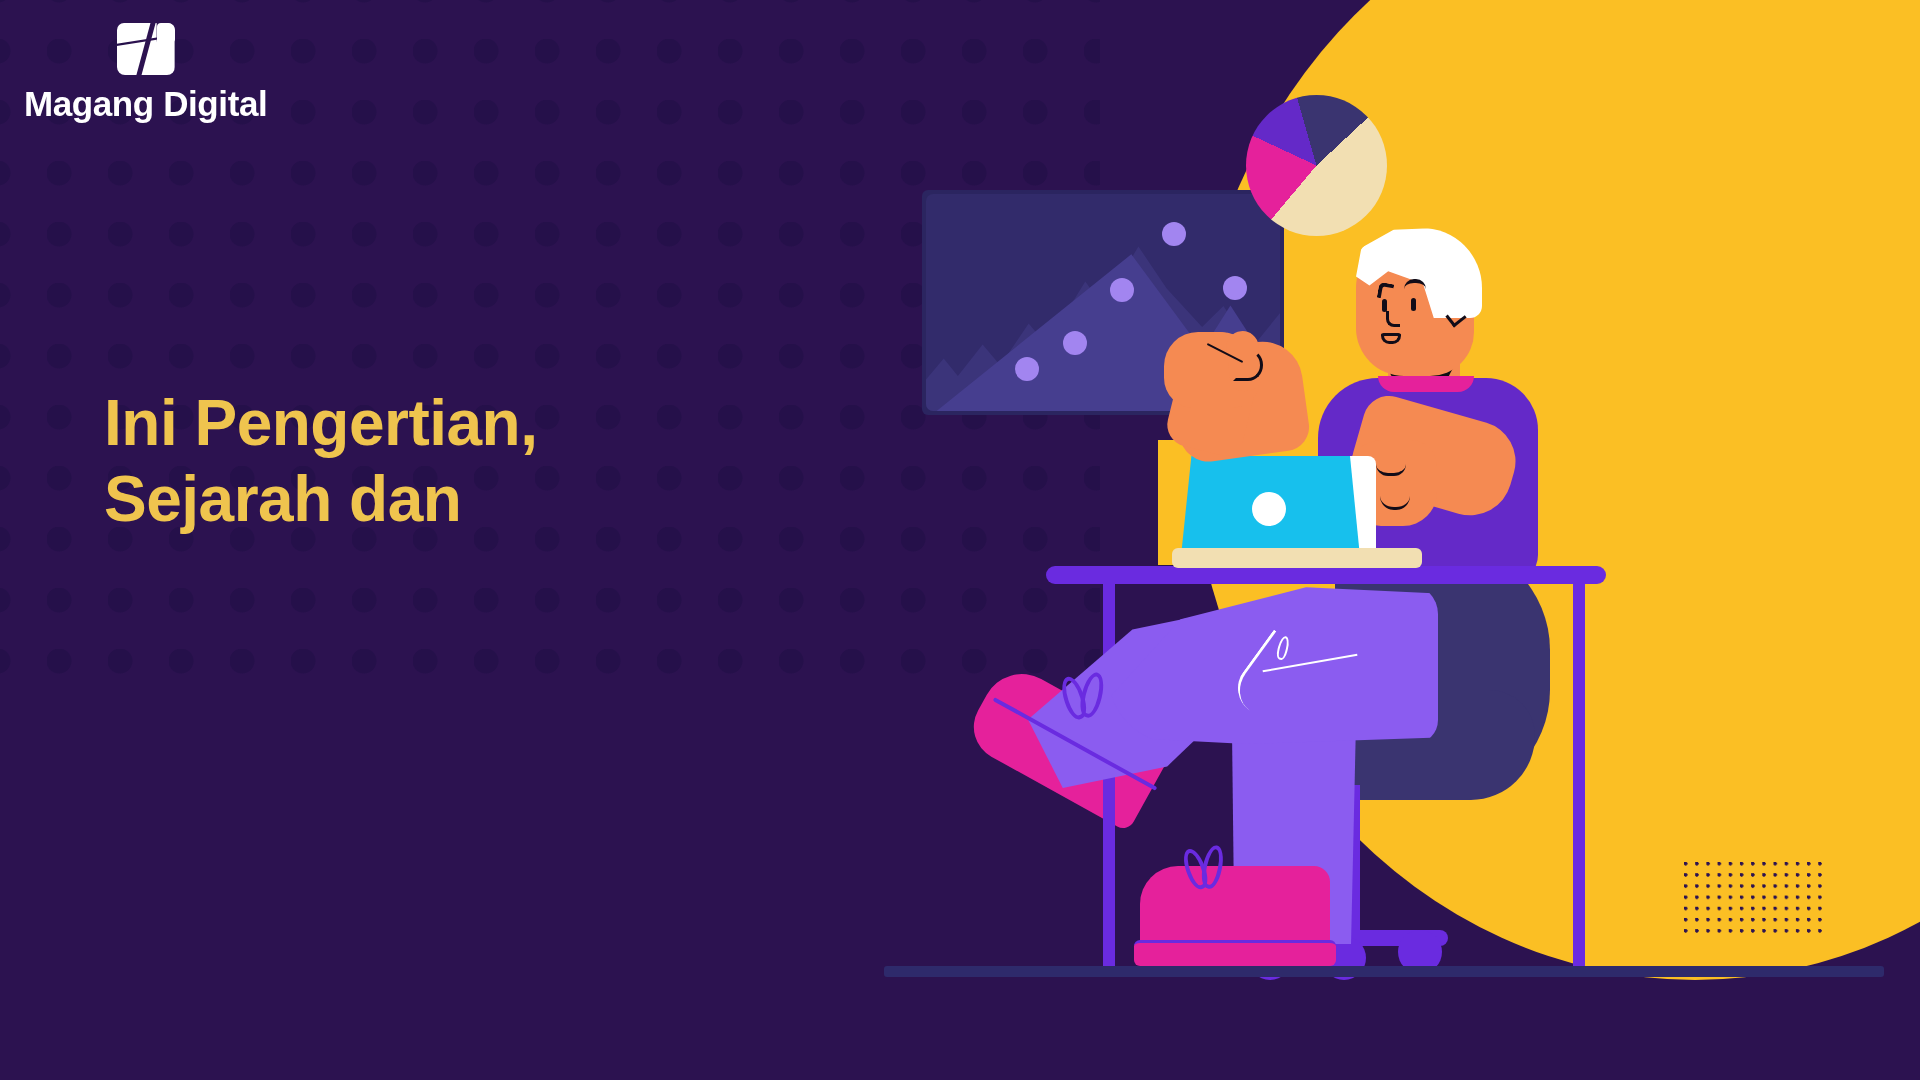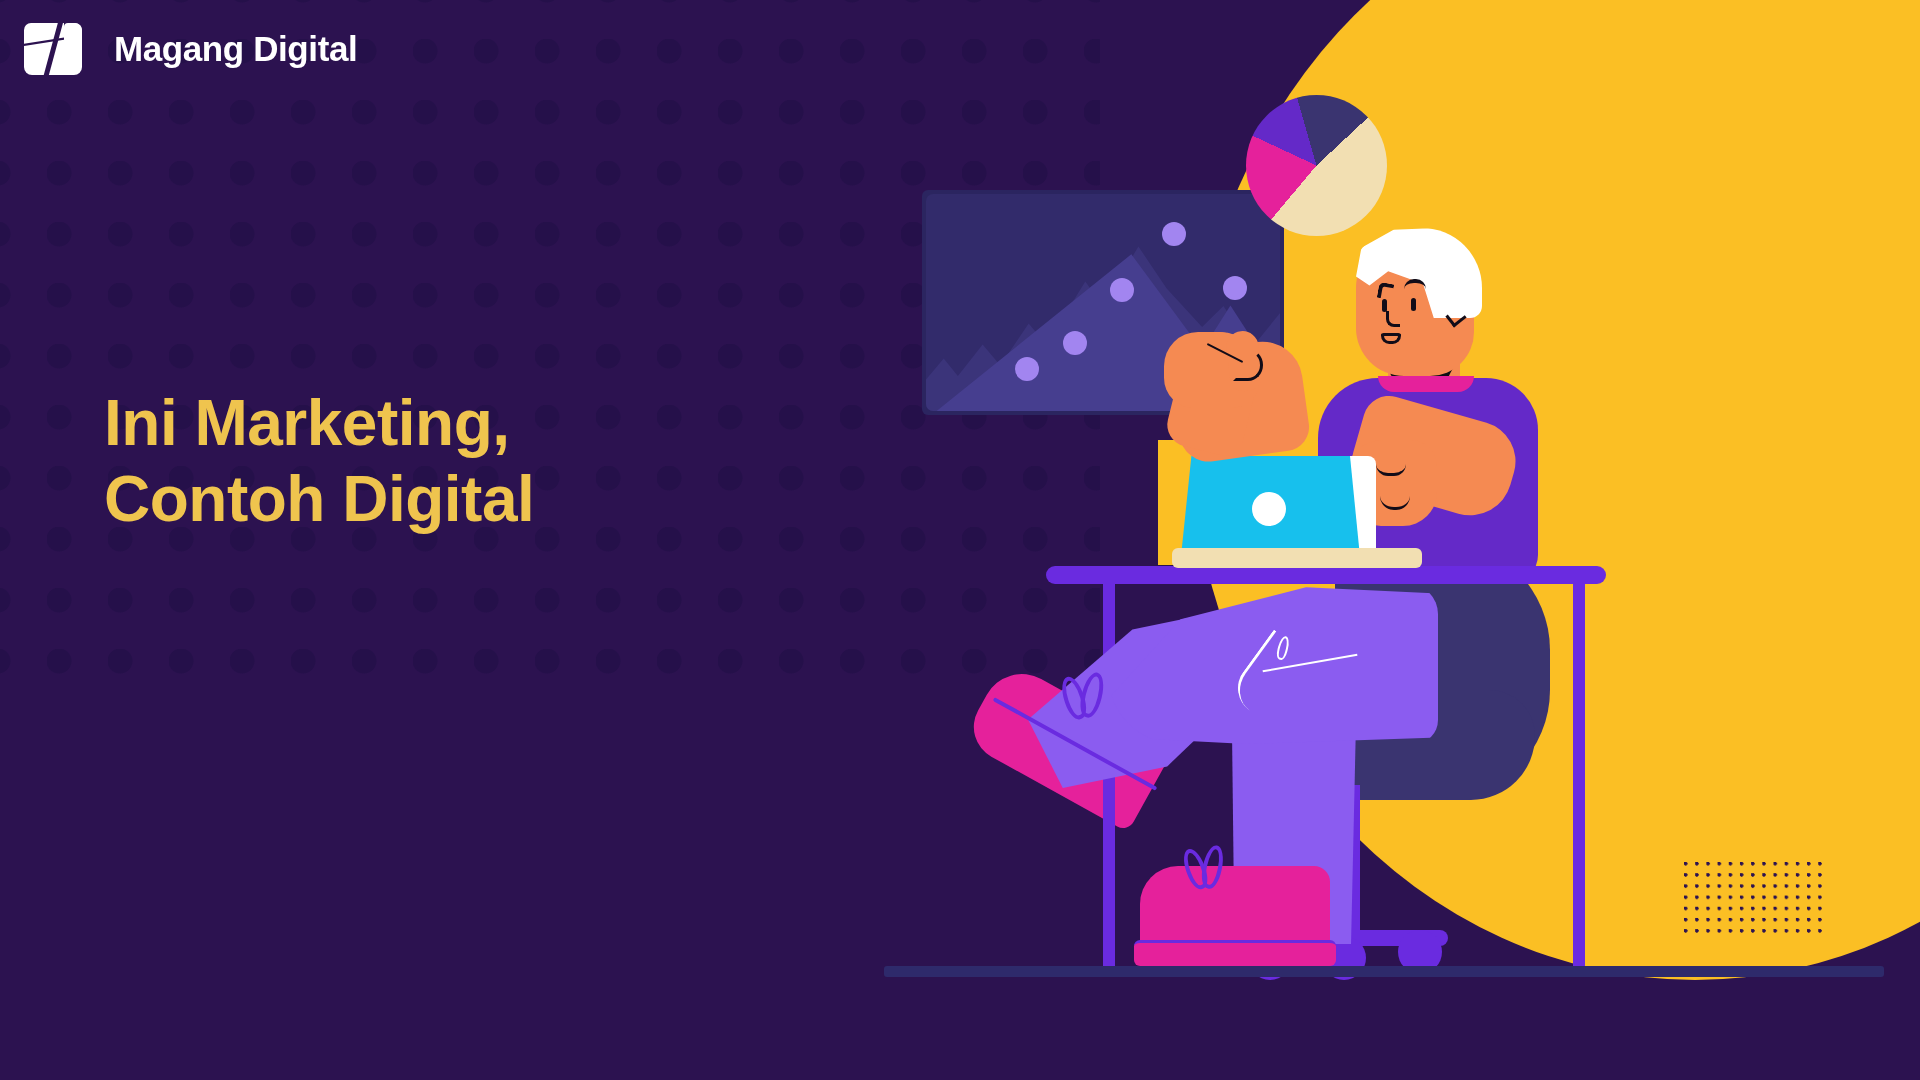--- a/index.html
+++ b/index.html
@@ -25,21 +25,21 @@
     position:absolute;
     left:1190px; top:-130px;
     width:1010px; height:1110px;
     background:#FBBF24;
     border-radius:50% 50% 50% 50% / 50% 50% 50% 50%;
   }
 
   
   .logo{
     position:absolute; left:24px; top:20px;
-    display:flex; align-items:center; gap:32px; z-index:40;
+    display:flex; align-items:center; gap:6px; z-index:40;flex-direction:column;
   }
   .logo-mark{ position:relative; width:58px; height:58px; }
   .lm-a{
     position:absolute; left:0; top:3px; width:40px; height:52px;
     background:#FFFFFF; border-radius:7px 0 0 9px;
     clip-path: polygon(0% 0%, 100% 0%, 100% 28%, 0% 40%, 0% 100%, 0% 100%, 0% 100%);
   }
   .lm-b{
     position:absolute; left:0; top:3px; width:40px; height:52px; background:#FFFFFF;
     border-radius:8px;
@@ -465,17 +465,17 @@
       <div class="lm-a"></div>
       <div class="lm-b"></div>
       <div class="lm-c"></div>
       <div class="lm-d"></div>
       <div class="lm-slash"></div>
     </div>
     <div class="logo-text">Magang Digital</div>
   </div>
 
   <div class="headline">
-    <div>Ini Marketing,</div>
-    <div>Contoh Digital</div>
+    <div>Ini Pengertian,</div>
+    <div>Sejarah dan</div>
   </div>
 
 </div>
 
 </body></html>

